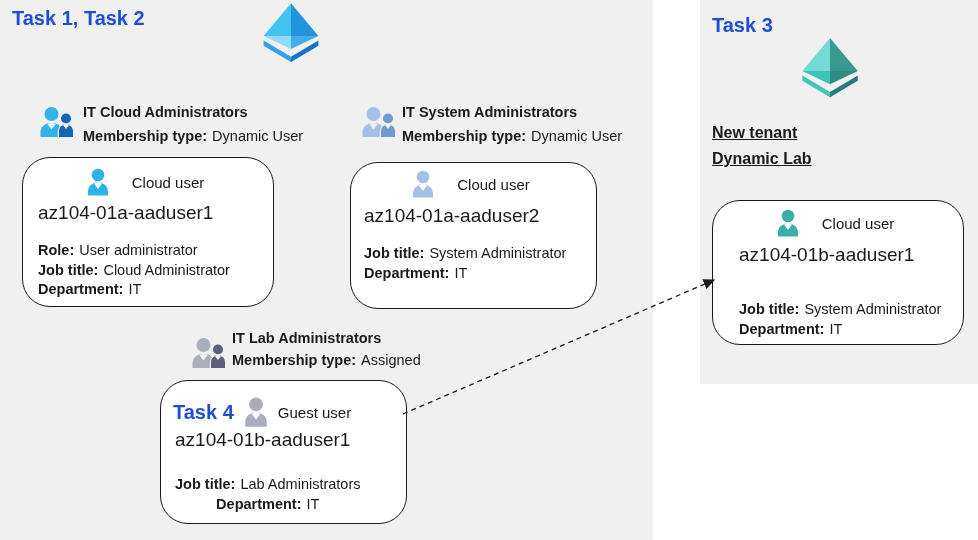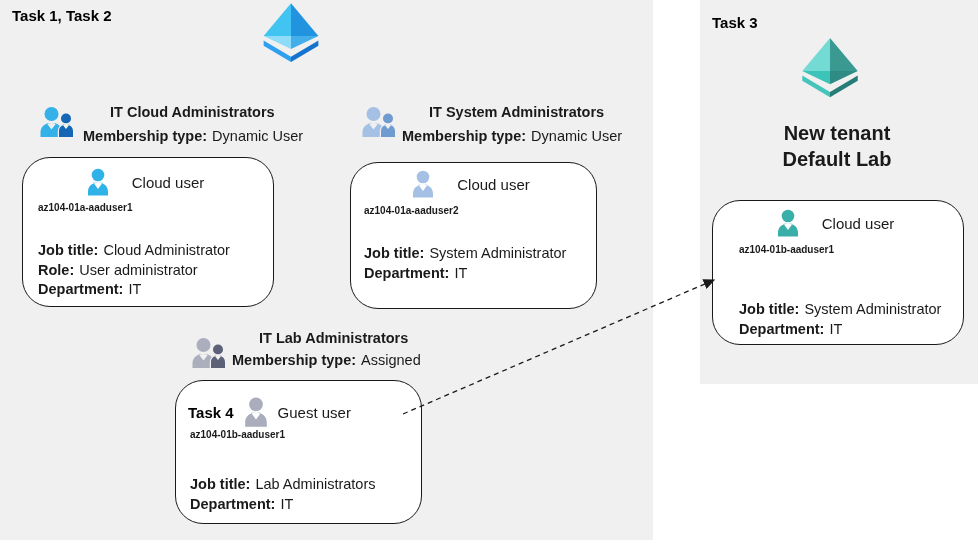--- a/index.html
+++ b/index.html
@@ -2,31 +2,31 @@
 <html><head>
 <meta charset="utf-8">
 <style>
   html,body{margin:0;padding:0;background:#ffffff;}
   body{font-family:"Liberation Sans",sans-serif;color:#1a1a1a;}
   .stage{position:relative;width:978px;height:540px;background:#ffffff;overflow:hidden;}
   .abs{position:absolute;}
   .panel{position:absolute;background:#f0f0f1;}
   .panel-left{left:0;top:0;width:653px;height:540px;}
   .panel-right{left:700px;top:0;width:278px;height:384px;}
-  .task-label{position:absolute;font-size:15px;font-weight:bold;color:#000000;white-space:nowrap;}
+  .task-label{position:absolute;font-size:20px;font-weight:bold;color:#1d4ed8;white-space:nowrap;}
   .tenant-title{position:absolute;font-size:17.5px;font-weight:bold;text-align:center;white-space:nowrap;}
-  .rt-title{position:absolute;font-size:20px;font-weight:bold;text-align:center;line-height:26px;}
-  .group-title{position:absolute;font-size:14.5px;font-weight:bold;white-space:nowrap;margin-left:27px;}
+  .rt-title{position:absolute;font-size:16px;font-weight:bold;text-align:left;line-height:26px;text-decoration:underline;}
+  .group-title{position:absolute;font-size:14.5px;font-weight:bold;white-space:nowrap;}
   .membership{position:absolute;font-size:14.5px;white-space:nowrap;text-align:right;}
   .membership b{margin-right:5px;}
   .box{position:absolute;background:#ffffff;border:1.4px solid #1a1a1a;border-radius:28px;}
   .user-card-header{position:absolute;left:0;right:6px;display:flex;justify-content:center;align-items:center;gap:22px;}
   .guest-header{position:absolute;display:flex;align-items:center;gap:9px;}
   .user-type{font-size:15px;white-space:nowrap;}
-  .user-name{position:absolute;font-size:10px;font-weight:bold;white-space:nowrap;}
+  .user-name{position:absolute;font-size:19px;font-weight:normal;white-space:nowrap;}
   .fields{position:absolute;font-size:14.5px;line-height:19.5px;}
   .field{white-space:nowrap;}
   .field b{margin-right:5px;}
   .arrow-layer{position:absolute;left:0;top:0;pointer-events:none;}
 </style>
 </head>
 <body>
 
 <div class="stage">
 
@@ -60,22 +60,22 @@
   <div class="box" style="left:22px;top:157px;width:250px;height:148px;">
     <div class="user-card-header" style="top:10px;">
       <svg width="24" height="28" viewBox="0 0 24 28">
         <circle cx="12" cy="7" r="6.3" fill="#2fb2e8"></circle>
         <path fill-rule="evenodd" d="M12 14.8 C5.6 14.8 2 18.6 2 23.8 L2 27.5 L22 27.5 L22 23.8 C22 18.6 18.4 14.8 12 14.8 Z M7.4 14.8 L16.6 14.8 L12 21 Z" fill="#2fb2e8"></path>
       </svg>
       <span class="user-type">Cloud user</span>
     </div>
     <div class="user-name" style="left:15px;top:44px;">az104-01a-aaduser1</div>
     <div class="fields" style="left:15px;top:83px;">
+      <div class="field"><b>Role:</b><span>User administrator</span></div>
       <div class="field"><b>Job title:</b><span>Cloud Administrator</span></div>
-      <div class="field"><b>Role:</b><span>User administrator</span></div>
       <div class="field"><b>Department:</b><span>IT</span></div>
     </div>
   </div>
 
   <svg class="abs" style="left:360px;top:106px;" width="36" height="33" viewBox="0 0 36 33">
     <circle cx="13.5" cy="8" r="7" fill="#a4c0e4"></circle>
     <path fill-rule="evenodd" d="M13.5 17 C6.6 17 2.5 21 2.5 26.5 L2.5 31 L24.5 31 L24.5 26.5 C24.5 21 20.4 17 13.5 17 Z M8.5 17 L18.5 17 L13.5 23.5 Z" fill="#a4c0e4"></path>
     <g paint-order="stroke" stroke="#f0f0f1" stroke-width="2.4">
       <circle cx="28" cy="12.5" r="5" fill="#6f9bd1"></circle>
       <path fill-rule="evenodd" d="M28 18.8 C23.6 18.8 21 21.5 21 25 L21 31 L35 31 L35 25 C35 21.5 32.4 18.8 28 18.8 Z M24.6 18.8 L31.4 18.8 L28 23 Z" fill="#6f9bd1"></path>
@@ -107,21 +107,21 @@
     <g paint-order="stroke" stroke="#f0f0f1" stroke-width="2.4">
       <circle cx="28" cy="12.5" r="5" fill="#5d6178"></circle>
       <path fill-rule="evenodd" d="M28 18.8 C23.6 18.8 21 21.5 21 25 L21 31 L35 31 L35 25 C35 21.5 32.4 18.8 28 18.8 Z M24.6 18.8 L31.4 18.8 L28 23 Z" fill="#5d6178"></path>
     </g>
   </svg>
   <div class="group-title" style="left:232px;top:330px;text-align:center;">IT Lab Administrators</div>
   <div class="membership" style="left:232px;top:352px;">
     <b>Membership type:</b><span>Assigned</span>
   </div>
 
-  <div class="box" style="left:175px;top:380px;width:245px;height:142px;">
+  <div class="box" style="left:160px;top:380px;width:245px;height:142px;text-align:center;">
     <div class="guest-header" style="top:15px;left:12px;">
       <span class="task-label" style="position:static;">Task 4</span>
       <svg width="26" height="32" viewBox="0 0 24 28">
         <circle cx="12" cy="7" r="6.3" fill="#a9adbc"></circle>
         <path fill-rule="evenodd" d="M12 14.8 C5.6 14.8 2 18.6 2 23.8 L2 27.5 L22 27.5 L22 23.8 C22 18.6 18.4 14.8 12 14.8 Z M7.4 14.8 L16.6 14.8 L12 21 Z" fill="#a9adbc"></path>
       </svg>
       <span class="user-type">Guest user</span>
     </div>
     <div class="user-name" style="left:14px;top:48px;">az104-01b-aaduser1</div>
     <div class="fields" style="left:14px;top:94px;">
@@ -135,21 +135,21 @@
   <svg class="abs" style="left:797px;top:36px;" width="66" height="62" viewBox="0 0 100 92">
     <polygon points="50,2 8,52 50,52" fill="#74dbd4"></polygon>
     <polygon points="50,2 92,52 50,52" fill="#3a9a92"></polygon>
     <polygon points="8,52 50,52 50,72" fill="#3cc4b8"></polygon>
     <polygon points="50,52 92,52 50,72" fill="#2e8c85"></polygon>
     <polygon points="8,59 50,84 50,92 8,67" fill="#45c5ba"></polygon>
     <polygon points="92,59 50,84 50,92 92,67" fill="#267d77"></polygon>
   </svg>
   <div class="rt-title" style="left:712px;top:120px;width:250px;">
     <div>New  tenant</div>
-    <div>Default Lab</div>
+    <div>Dynamic Lab</div>
   </div>
 
   <div class="box" style="left:712px;top:200px;width:250px;height:143px;">
     <div class="user-card-header" style="top:8px;">
       <svg width="24" height="28" viewBox="0 0 24 28">
         <circle cx="12" cy="7" r="6.3" fill="#3aafa9"></circle>
         <path fill-rule="evenodd" d="M12 14.8 C5.6 14.8 2 18.6 2 23.8 L2 27.5 L22 27.5 L22 23.8 C22 18.6 18.4 14.8 12 14.8 Z M7.4 14.8 L16.6 14.8 L12 21 Z" fill="#3aafa9"></path>
       </svg>
       <span class="user-type">Cloud user</span>
     </div>

